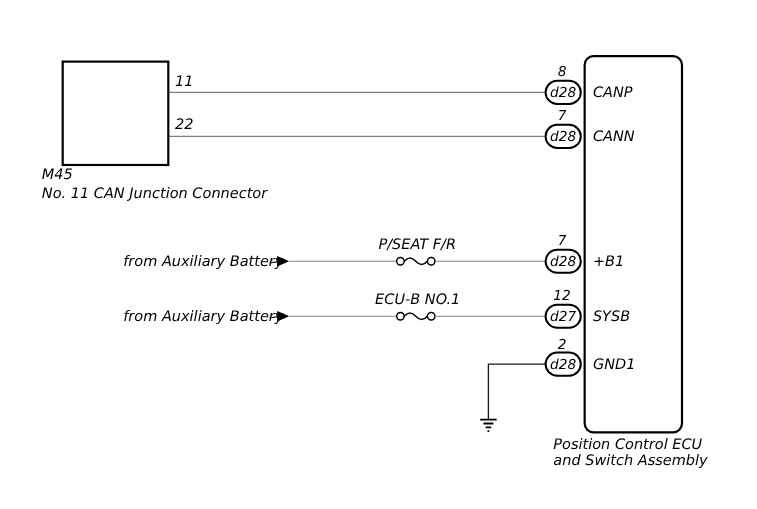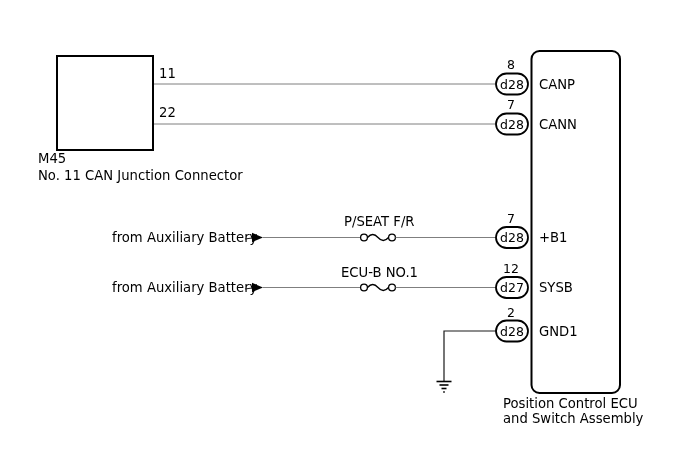--- a/index.html
+++ b/index.html
@@ -13,20 +13,21 @@
     margin: 0;
     padding: 0;
     background: var(--background);
   }
   .stage {
     width: 688px;
     height: 463px;
     position: relative;
     background: var(--background);
     overflow: hidden;
+    font-style: italic;
   }
   svg text {
     font-family: "DejaVu Sans", "Liberation Sans", sans-serif;
     fill: var(--text);
   }
   .lbl      { font-size: 13.2px; }
   .lbl-sm   { font-size: 12.5px; }
   .box      { fill: var(--background); stroke: var(--component-stroke); stroke-width: 2; }
   .pill     { fill: var(--background); stroke: var(--component-stroke); stroke-width: 1.8; }
   .wire     { stroke: var(--wire-gray); stroke-width: 1; fill: none; }

